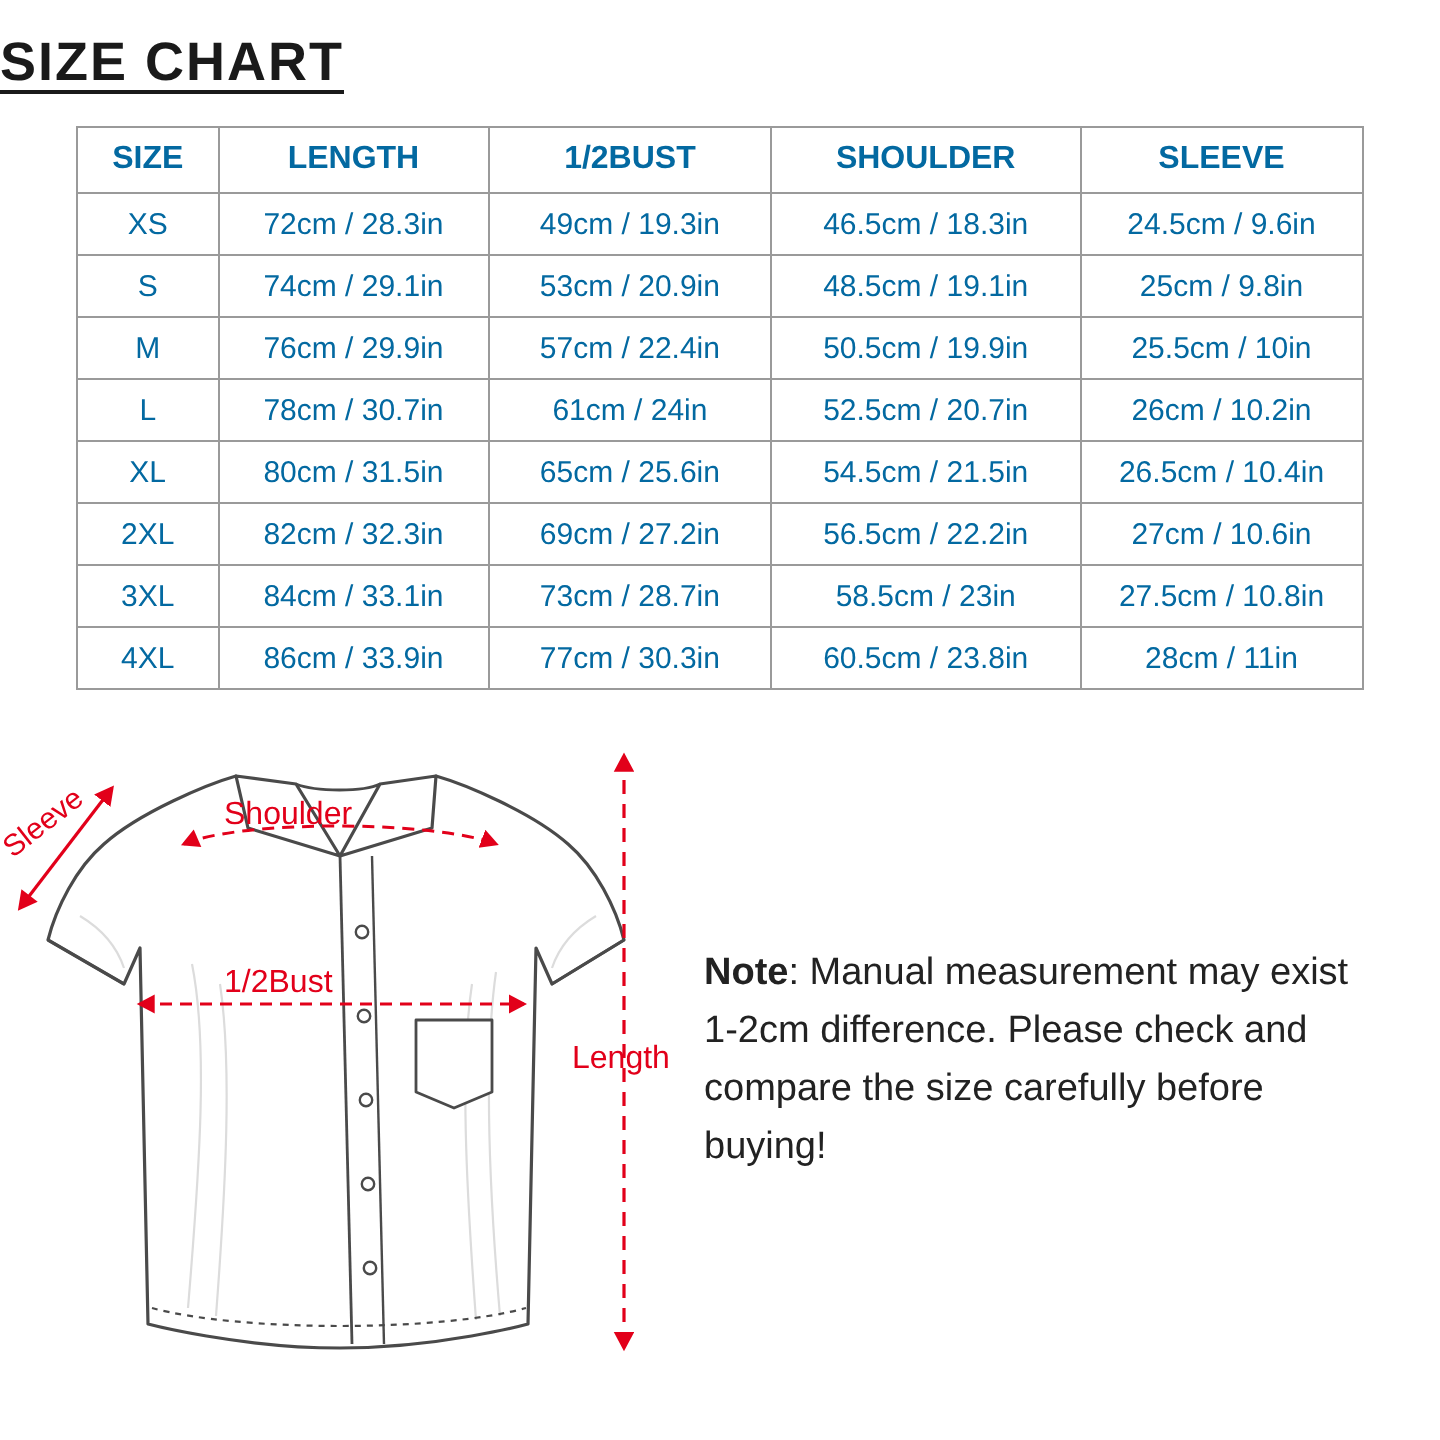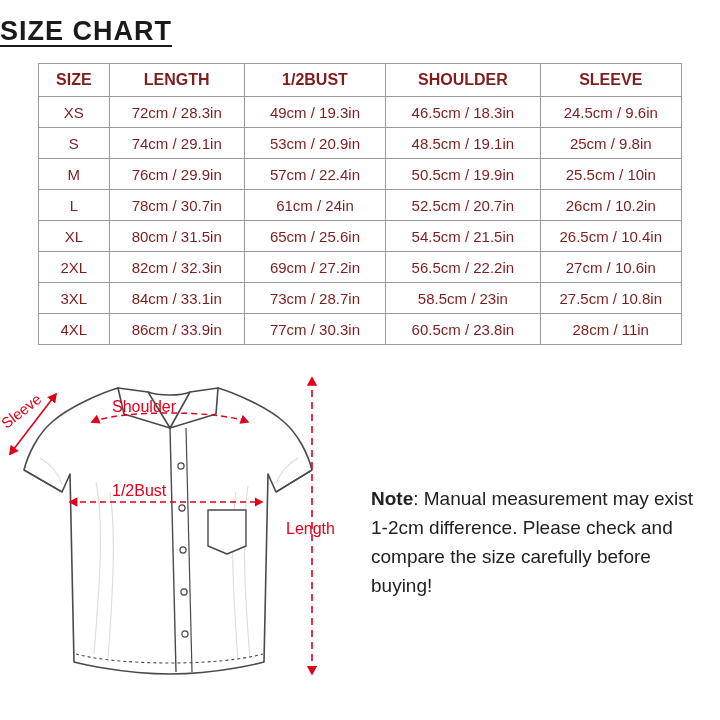--- a/index.html
+++ b/index.html
@@ -35,21 +35,21 @@
     border-collapse: collapse;
     table-layout: fixed;
   }
   table.size-chart th,
   table.size-chart td {
     border: 1px solid #9a9a9a;
     text-align: center;
     font-size: 15px;
     height: 30px;
     padding: 0 2px;
-    color: #7f1d1d;
+    color: #0369a1;
   }
   table.size-chart th {
     font-weight: bold;
     font-size: 16px;
     height: 32px;
   }
   table.size-chart td.size-cell {
     font-weight: normal;
     font-size: 15px;
   }
@@ -70,27 +70,26 @@
   #shirt-area {
     position: absolute;
     left: 0;
     top: 0;
     width: 340px;
     height: 358px;
   }
 
   #note-area {
     position: absolute;
-    left: 371px;
+    left: 352px;
     top: 110px;
     width: 340px;
     font-size: 19px;
     line-height: 29px;
     color: #222;
-    margin-top: 12px;
   }
   #note-area .note-label {
     font-weight: bold;
   }
 
   .redtext {
     fill: #e2001a;
     font-family: "Liberation Sans", sans-serif;
   }
 </style>

